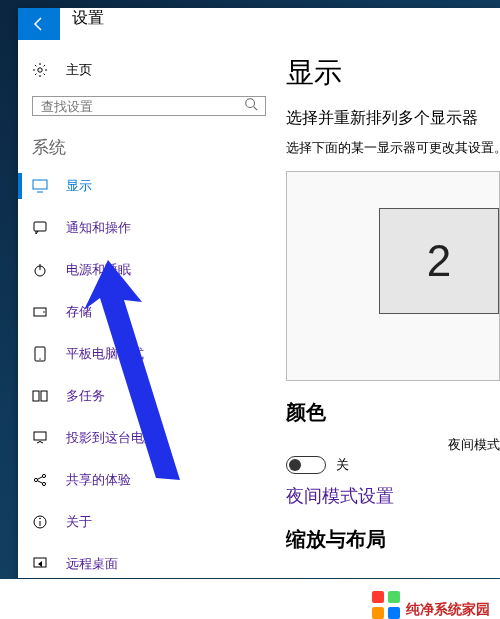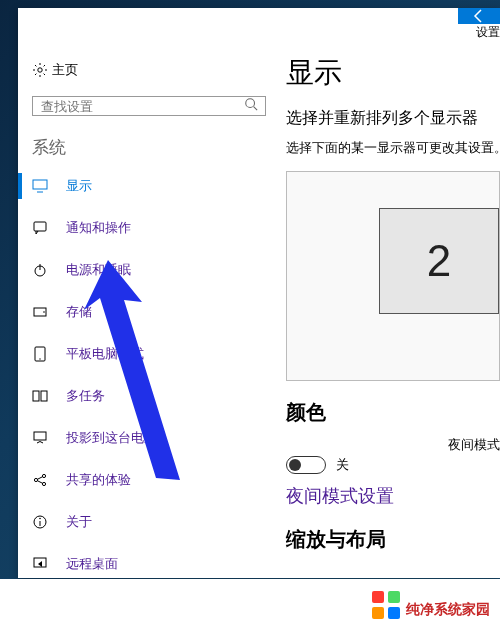--- a/index.html
+++ b/index.html
@@ -18,24 +18,23 @@
     width: 482px;
     height: 570px;
     background: #ffffff;
     display: flex;
     flex-direction: column;
     box-shadow: 0 2px 8px rgba(0,0,0,.3);
   }
   .titlebar {
     height: 32px;
     display: flex;
-    align-items: flex-end;
-    font-size: 12px;
+    align-items: flex-start;
+    font-size: 16px;
     color: #000;
-    flex-direction: column;
   }
   .back-btn {
     width: 42px;
     height: 32px;
     background: #0078d7;
     color: #fff;
     display: flex;
     align-items: center;
     justify-content: center;
     font-size: 16px;
@@ -50,21 +49,21 @@
     width: 262px;
     padding: 10px 0;
     overflow: hidden;
   }
   .home-row {
     display: flex;
     align-items: center;
     padding: 8px 14px;
     font-size: 13px;
     color: #000;
-    gap: 4px;
+    gap: 18px;
     height: 40px;
   }
   .search-wrap {
     margin: 6px 14px 14px 14px;
     position: relative;
   }
   .search-input {
     width: 100%;
     height: 20px;
     border: 1px solid #999;

